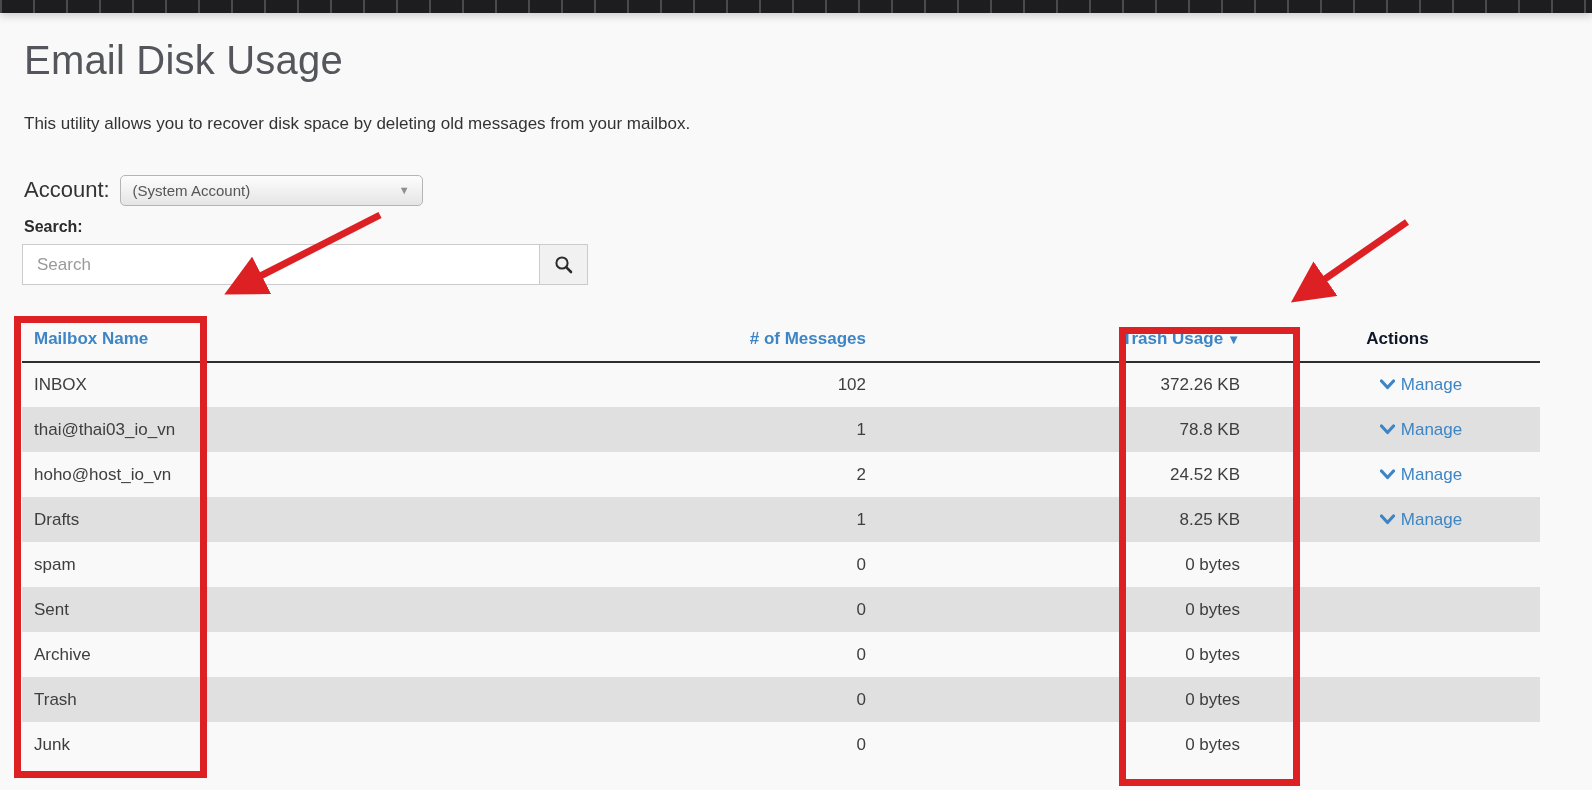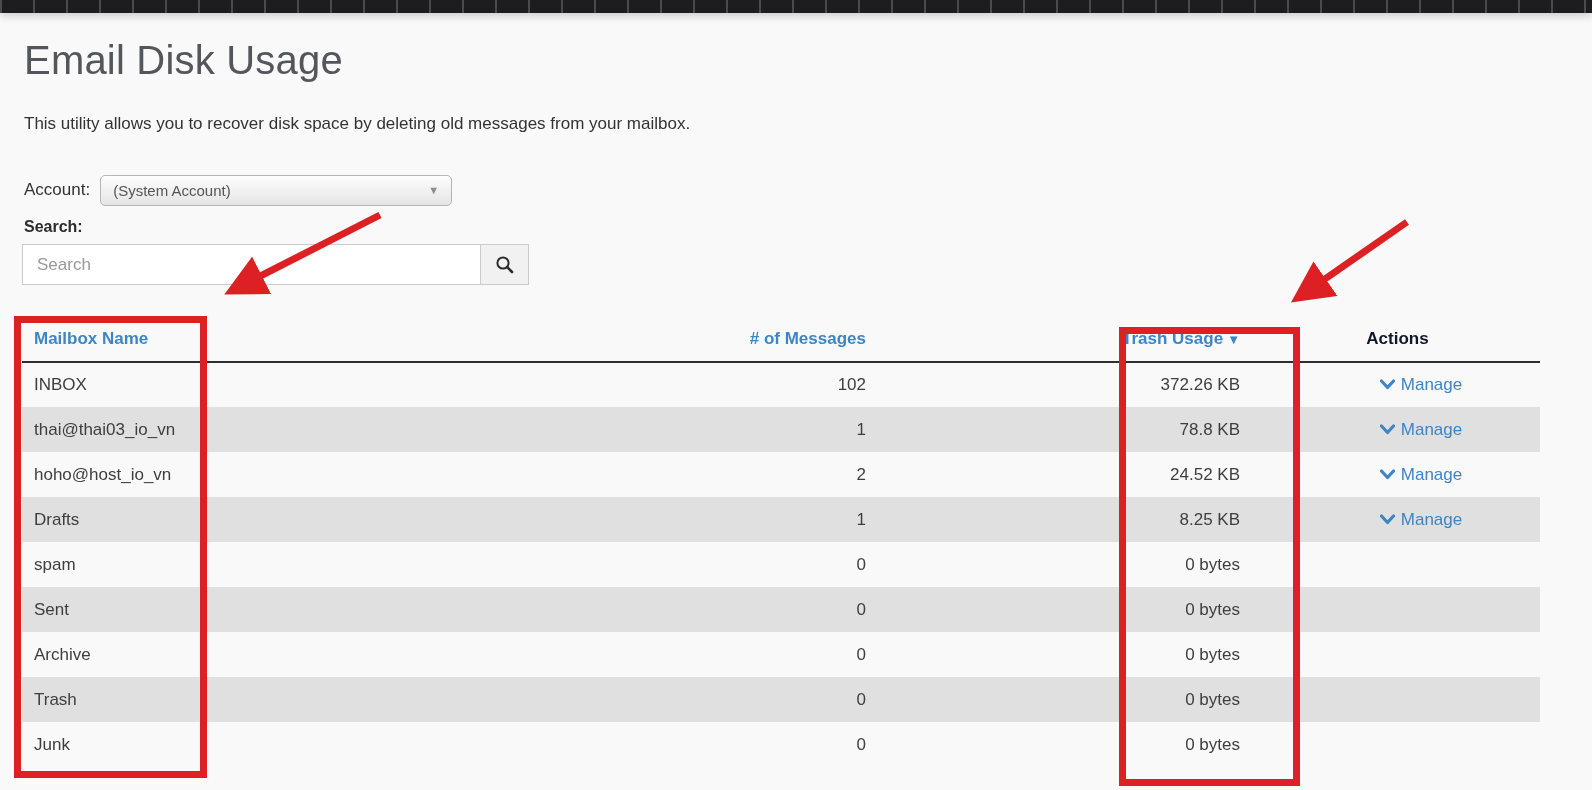--- a/index.html
+++ b/index.html
@@ -25,31 +25,31 @@
     box-shadow:0 3px 9px rgba(0,0,0,0.18);
     position:relative;z-index:4;
   }
   .container{padding:24px 52px 0 22px;position:relative;z-index:1;}
   .page-title{
     font-size:40px;font-weight:300;color:#54565c;
     line-height:1.15;margin:0 0 30px 2px;letter-spacing:0.2px;
   }
   .description{font-size:17px;color:#333;margin:0 0 40px 2px;line-height:1.25;}
   .account-row{display:flex;align-items:center;margin:0 0 12px 2px;height:32px;}
-  .account-label{font-size:17px;color:#333;margin-right:10px;}
+  .account-label{font-size:22px;color:#333;margin-right:10px;}
   .account-select{
-    width:352px;height:31px;border:1px solid #b5b5b5;border-radius:5px;
+    width:303px;height:31px;border:1px solid #b5b5b5;border-radius:5px;
     background:linear-gradient(#fdfdfd,#e5e5e5);
     display:flex;align-items:center;justify-content:space-between;
     padding:0 12px;cursor:pointer;
   }
   .account-select .sel-text{font-size:15px;color:#555;}
   .account-select .arrow{font-size:11px;color:#8e8e8e;}
   .search-label{font-size:16px;font-weight:700;color:#2b2b2b;margin:0 0 8px 2px;}
-  .search-group{display:flex;width:507px;height:41px;}
+  .search-group{display:flex;width:566px;height:41px;}
   .search-input{
     flex:1;height:41px;border:1px solid #cbcbcb;border-right:none;
     background:#fff;padding:0 14px;font-size:17px;color:#333;outline:none;
     font-family:inherit;
   }
   .search-input::placeholder{color:#9a9a9a;}
   .search-button{
     width:49px;height:41px;border:1px solid #cbcbcb;background:#f1f1f1;
     display:flex;align-items:center;justify-content:center;cursor:pointer;padding:0;
   }

